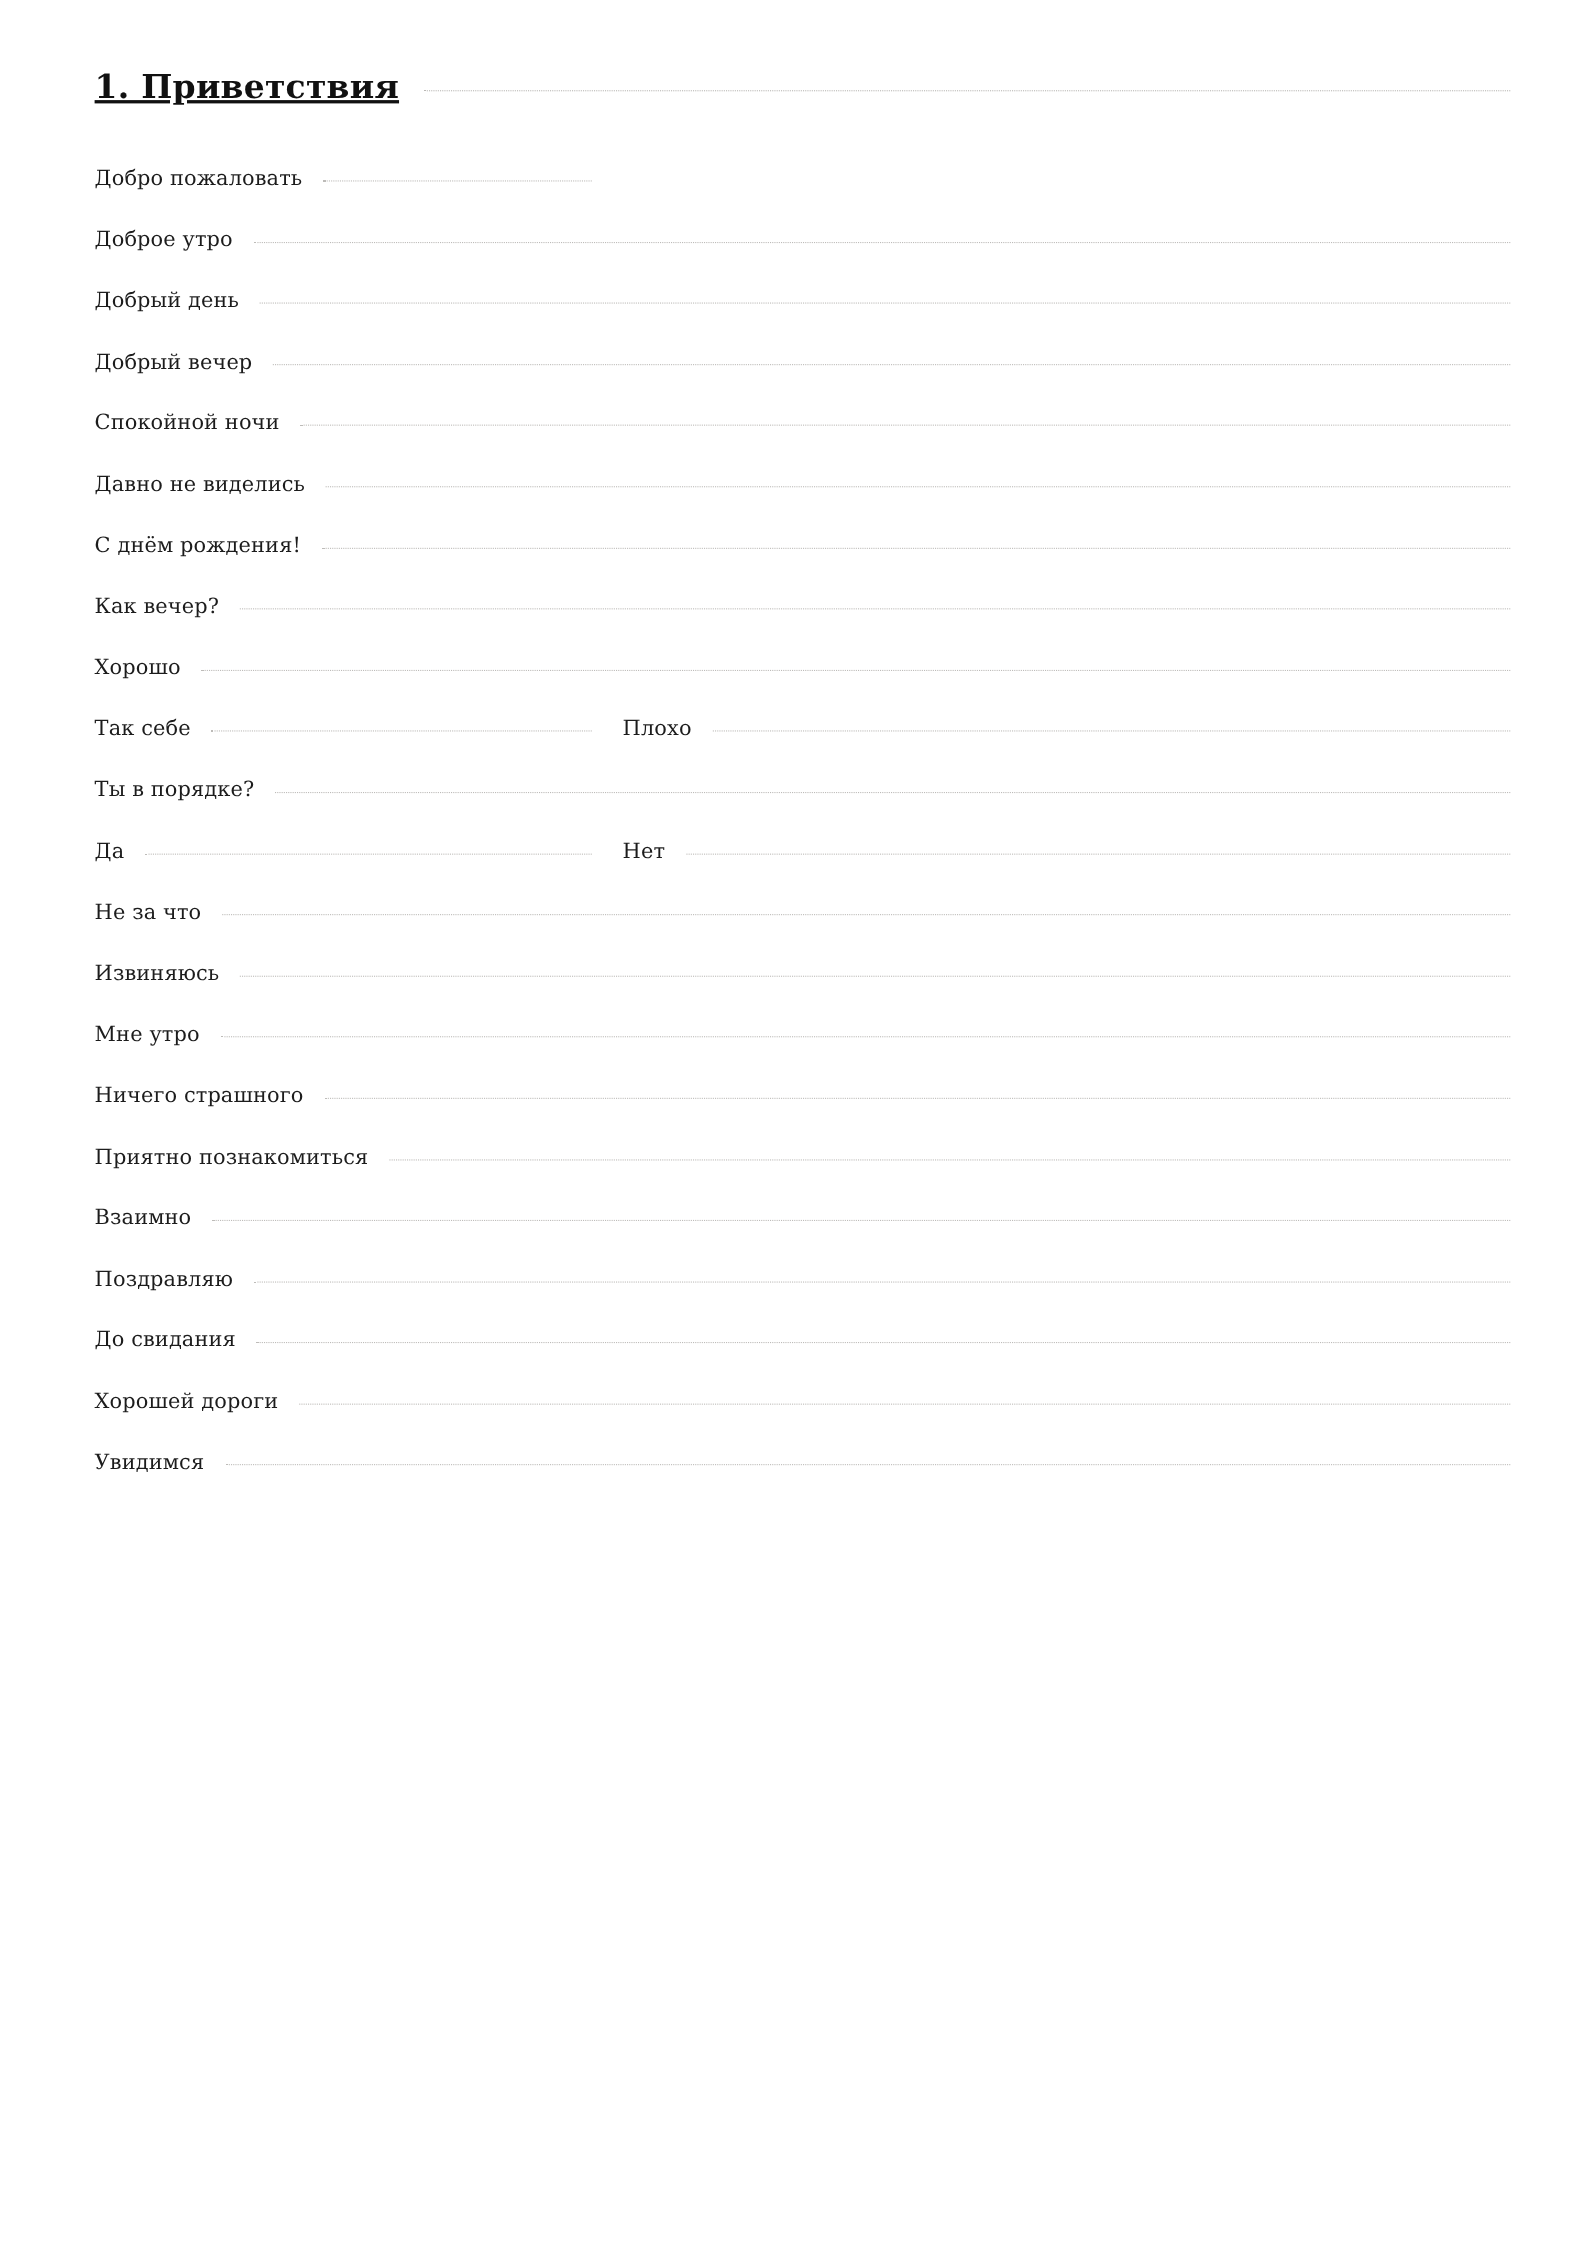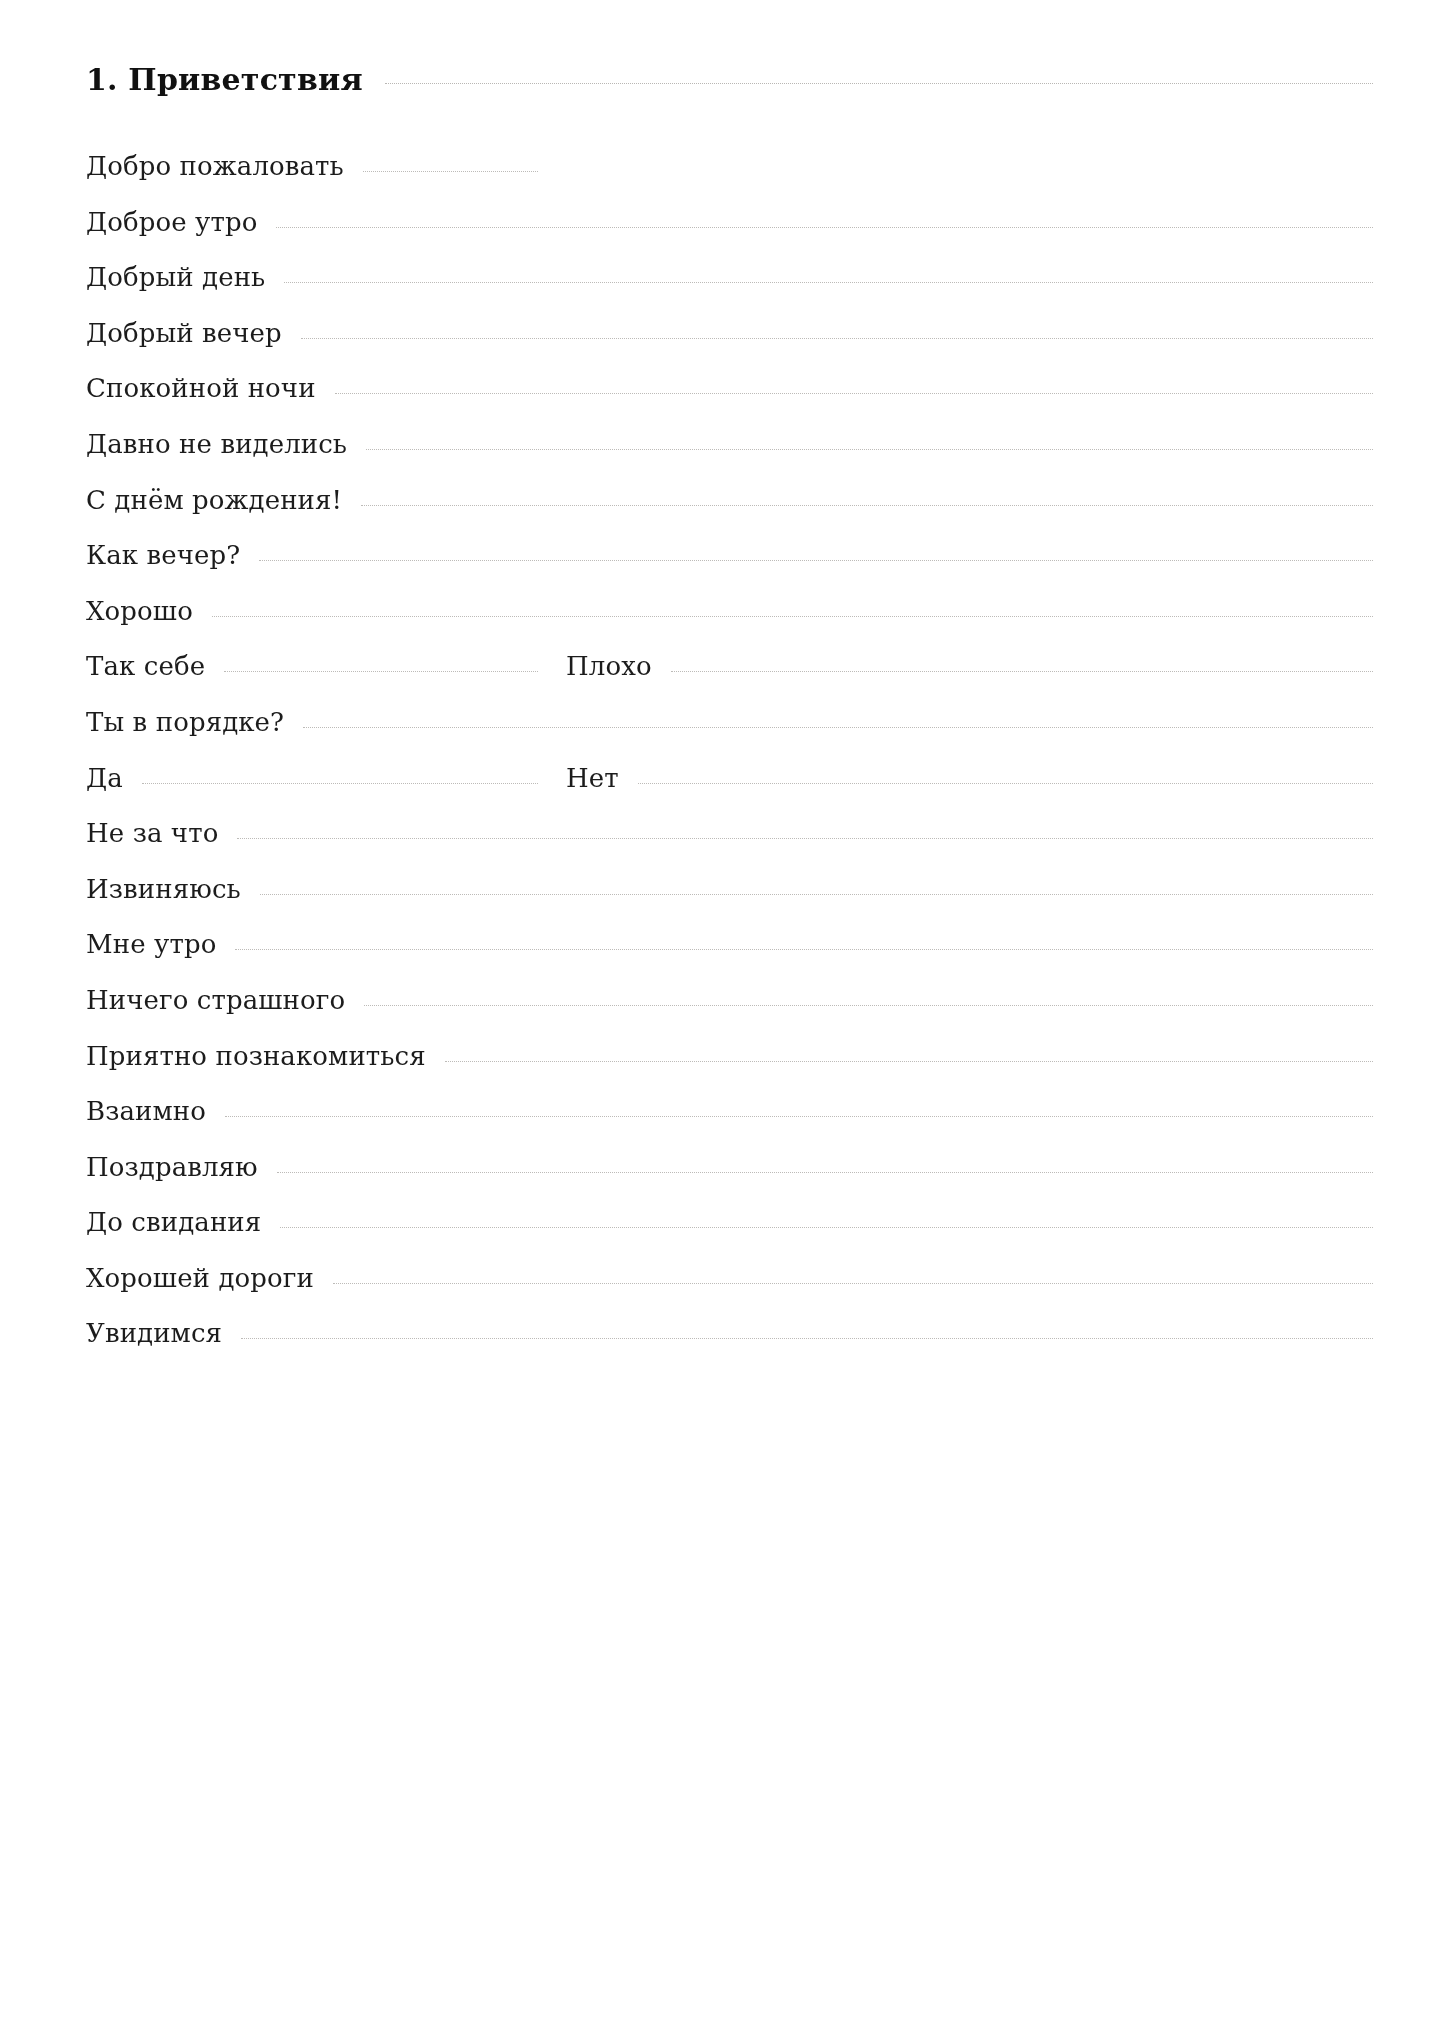--- a/index.html
+++ b/index.html
@@ -29,20 +29,21 @@
     gap: 0;
     margin-bottom: 54px;
   }
   .title-text {
     font-family: "DejaVu Serif", serif;
     font-size: 30px;
     font-weight: 700;
     letter-spacing: 0.2px;
     color: #111111;
     white-space: nowrap;
+    text-decoration: underline;
   }
   .title-rule {
     flex: 1 1 auto;
     margin-left: 22px;
     position: relative;
     height: 1px;
     transform: translateY(-6px);
   }
   .title-rule::after {
     content: "";
@@ -64,21 +65,21 @@
     display: flex;
     align-items: baseline;
     min-width: 0;
   }
   .cell.full { flex: 1 1 100%; }
   .cell.half { flex: 0 0 480px; }
   .cell.half-right { flex: 1 1 auto; }
 
   .term {
     font-family: "DejaVu Serif", serif;
-    font-size: 26px;
+    font-size: 19px;
     font-weight: 400;
     color: #1c1c1c;
     white-space: nowrap;
     letter-spacing: 0.1px;
   }
   .dots {
     flex: 1 1 auto;
     position: relative;
     height: 1px;
     margin-left: 19px;

